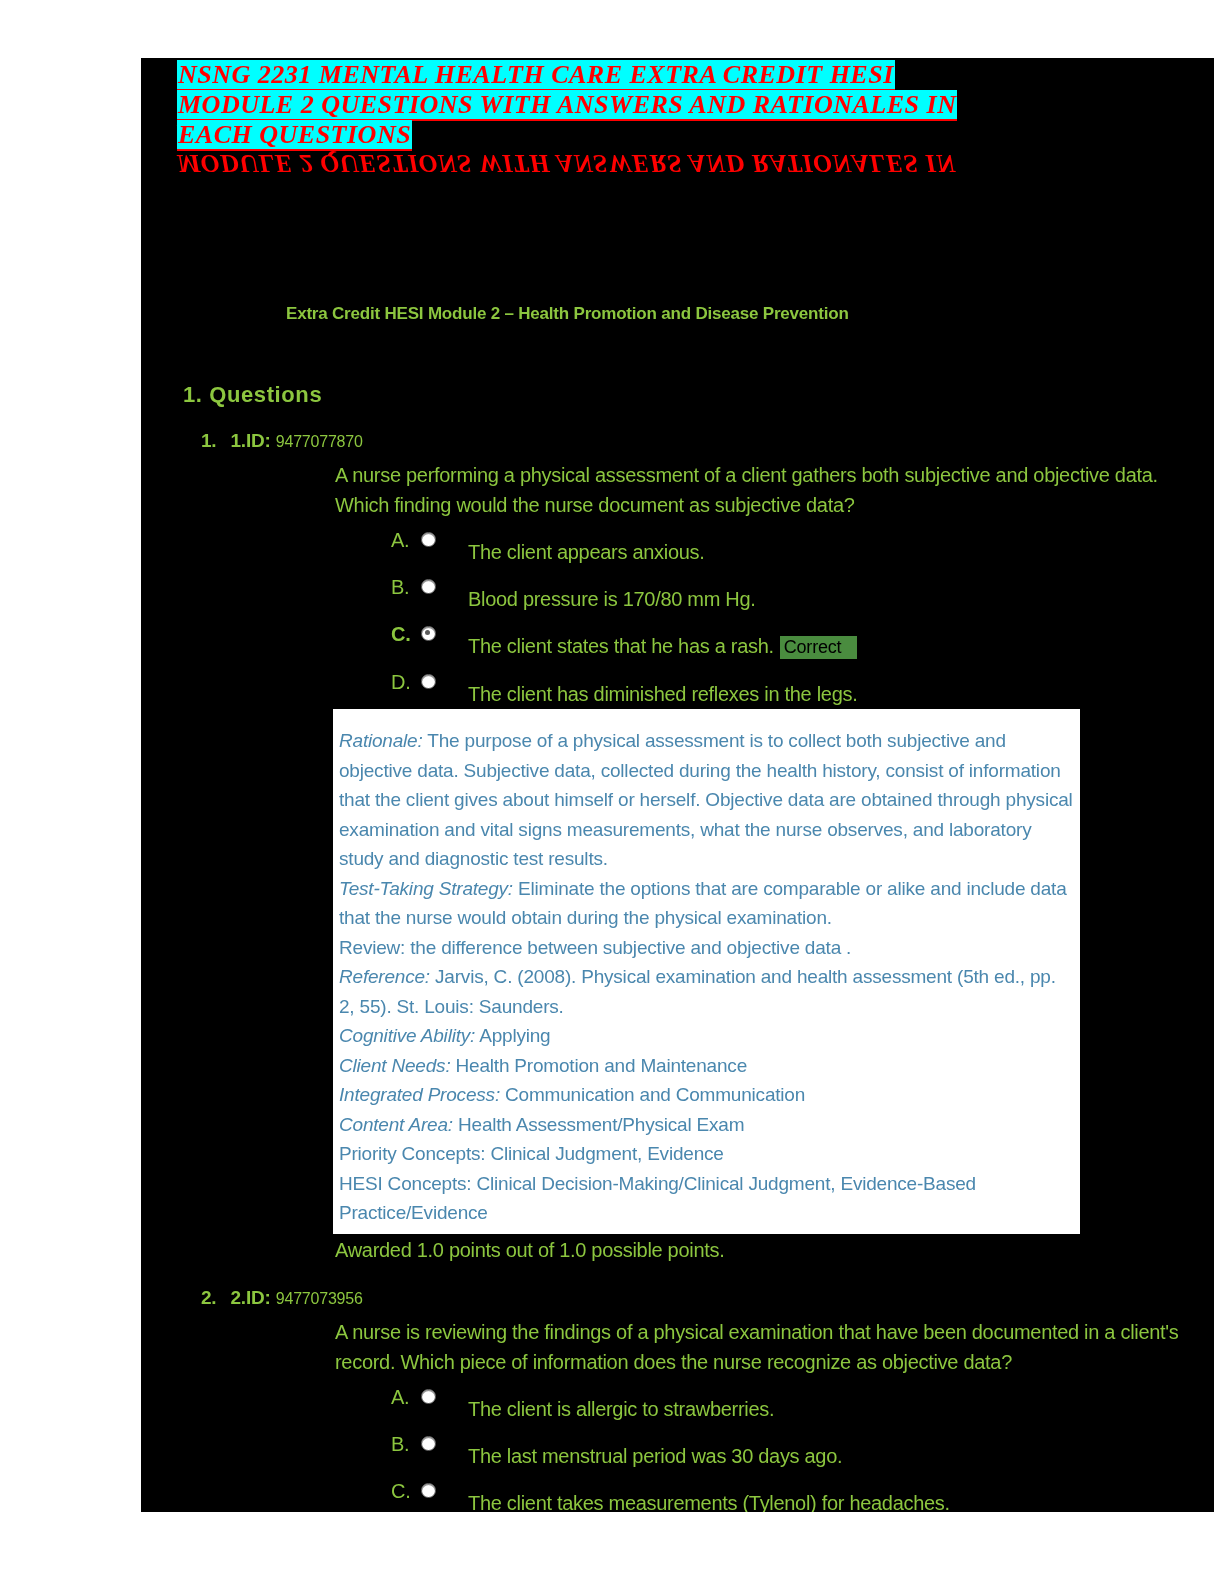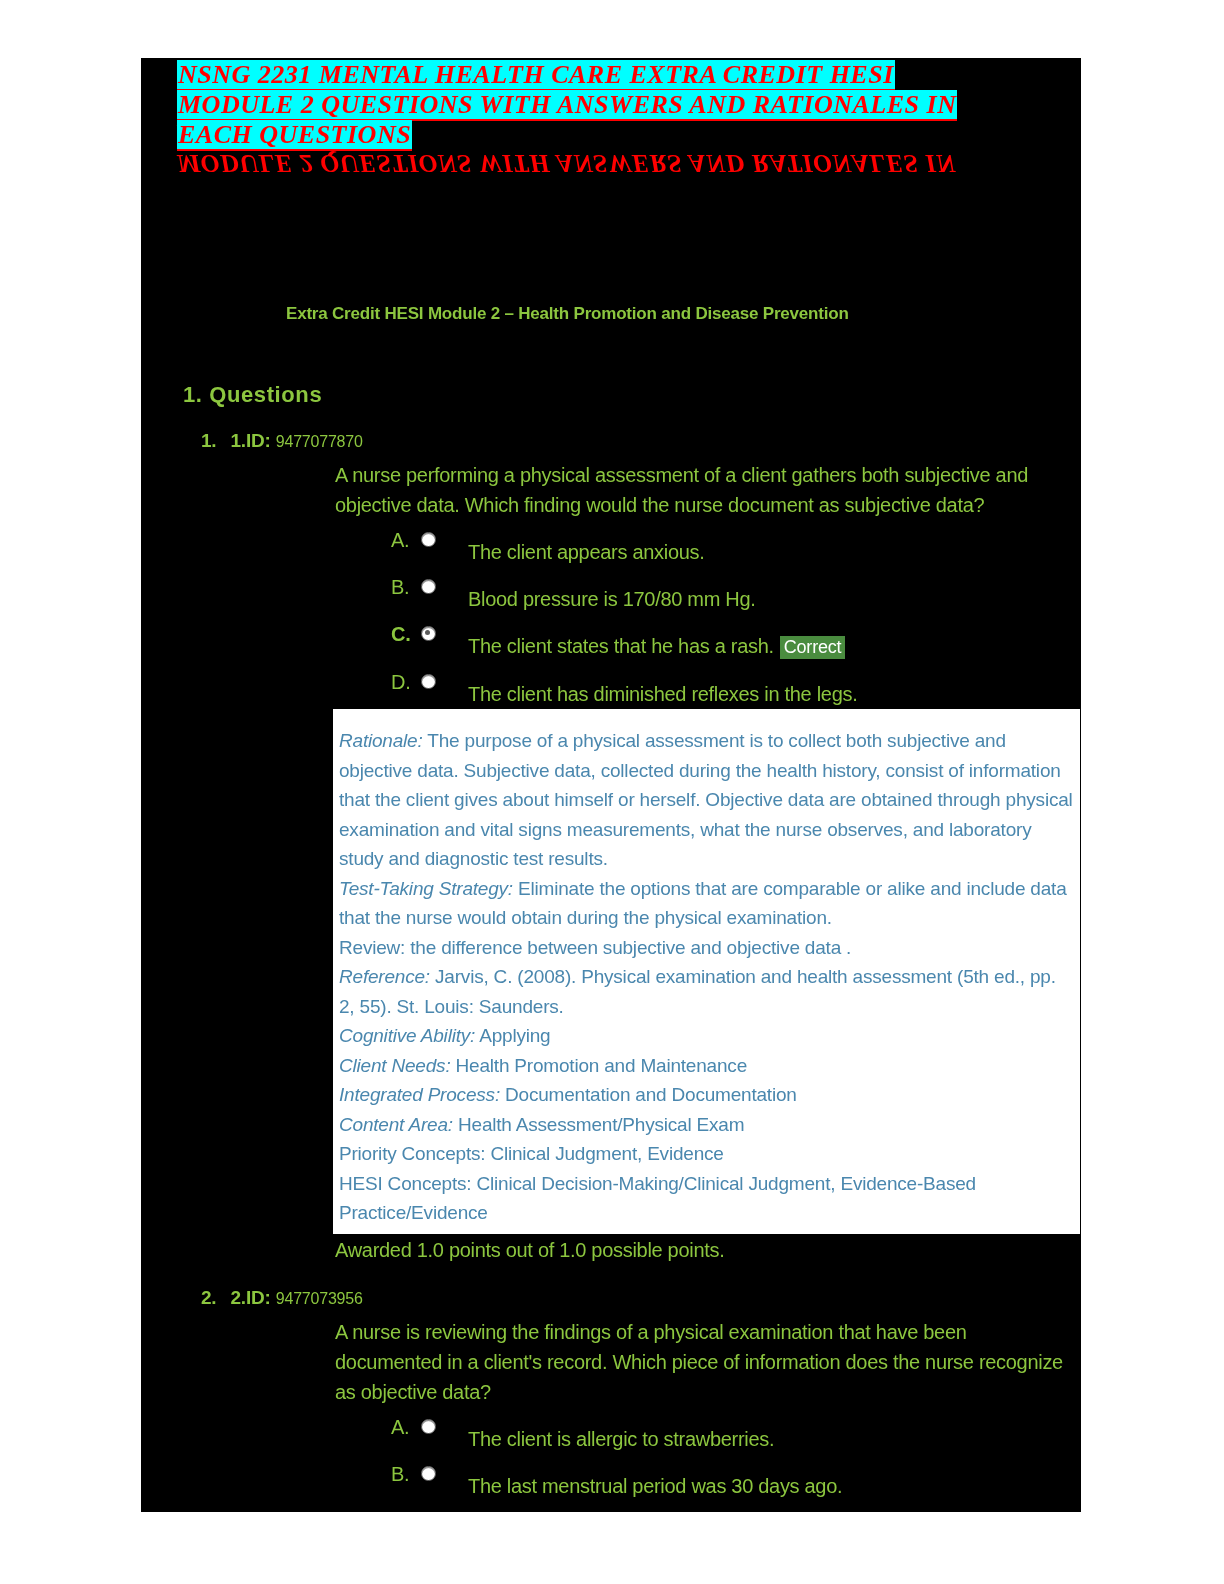--- a/index.html
+++ b/index.html
@@ -14,21 +14,21 @@
     position: relative;
     font-family: "Liberation Sans", sans-serif;
     overflow: hidden;
   }
 
   
   #page {
     position: absolute;
     left: 141px;
     top: 58px;
-    width: 940px;
+    width: 1073px;
     height: 1454px;
     background: #000000;
     overflow: hidden;
   }
 
   
   .title-wrap {
     position: relative;
     margin: 0;
     padding: 0;
@@ -152,22 +152,22 @@
     position: absolute;
     left: 3px; top: 3px;
     width: 5px; height: 5px;
     border-radius: 50%;
     background: #5a5a5a;
   }
   .opt-text { padding-left: 32px; margin-top: 12px; }
   .opt-row.tight .opt-text { padding-left: 2px; margin-left: -11px; }
   .badge-correct {
     background: #4a8c3f;
-    color: #ffffff;
-    padding: 1px 4px 2px 4px;
+    color: #000000;
+    padding: 1px 16px 2px 4px;
     margin-left: 6px;
     font-size: 18px;
     letter-spacing: -0.2px;
   }
   .badge-line {
     padding: 2px 0 0 282px;
   }
   .badge-line .badge-correct { margin-left: 0; }
 
   
@@ -249,21 +249,21 @@
       </div>
     </div>
 
     <div class="rationale">
       <p><span class="lbl">Rationale:</span><span> The purpose of a physical assessment is to collect both subjective and objective data. Subjective data, collected during the health history, consist of information that the client gives about himself or herself. Objective data are obtained through physical examination and vital signs measurements, what the nurse observes, and laboratory study and diagnostic test results.</span></p>
       <p><span class="lbl">Test-Taking Strategy:</span><span> Eliminate the options that are comparable or alike and include data that the nurse would obtain during the physical examination.</span></p>
       <p>Review: the difference between subjective and objective data .</p>
       <p><span class="lbl">Reference:</span><span> Jarvis, C. (2008). </span><span class="ital">Physical examination and health assessment</span><span> (5th ed., pp. 2, 55). St. Louis: Saunders.</span></p>
       <p><span class="lbl">Cognitive Ability:</span><span> Applying</span></p>
       <p><span class="lbl">Client Needs:</span><span> Health Promotion and Maintenance</span></p>
-      <p><span class="lbl">Integrated Process:</span><span> Documentation and Documentation</span></p>
+      <p><span class="lbl">Integrated Process:</span><span> Communication and Communication</span></p>
       <p><span class="lbl">Content Area:</span><span> Health Assessment/Physical Exam</span></p>
       <p>Priority Concepts: Clinical Judgment, Evidence</p>
       <p>HESI Concepts: Clinical Decision-Making/Clinical Judgment, Evidence-Based Practice/Evidence</p>
     </div>
 
     <div class="awarded">Awarded 1.0 points out of 1.0 possible points.</div>
   </div>
 
   <div class="q-block">
 

